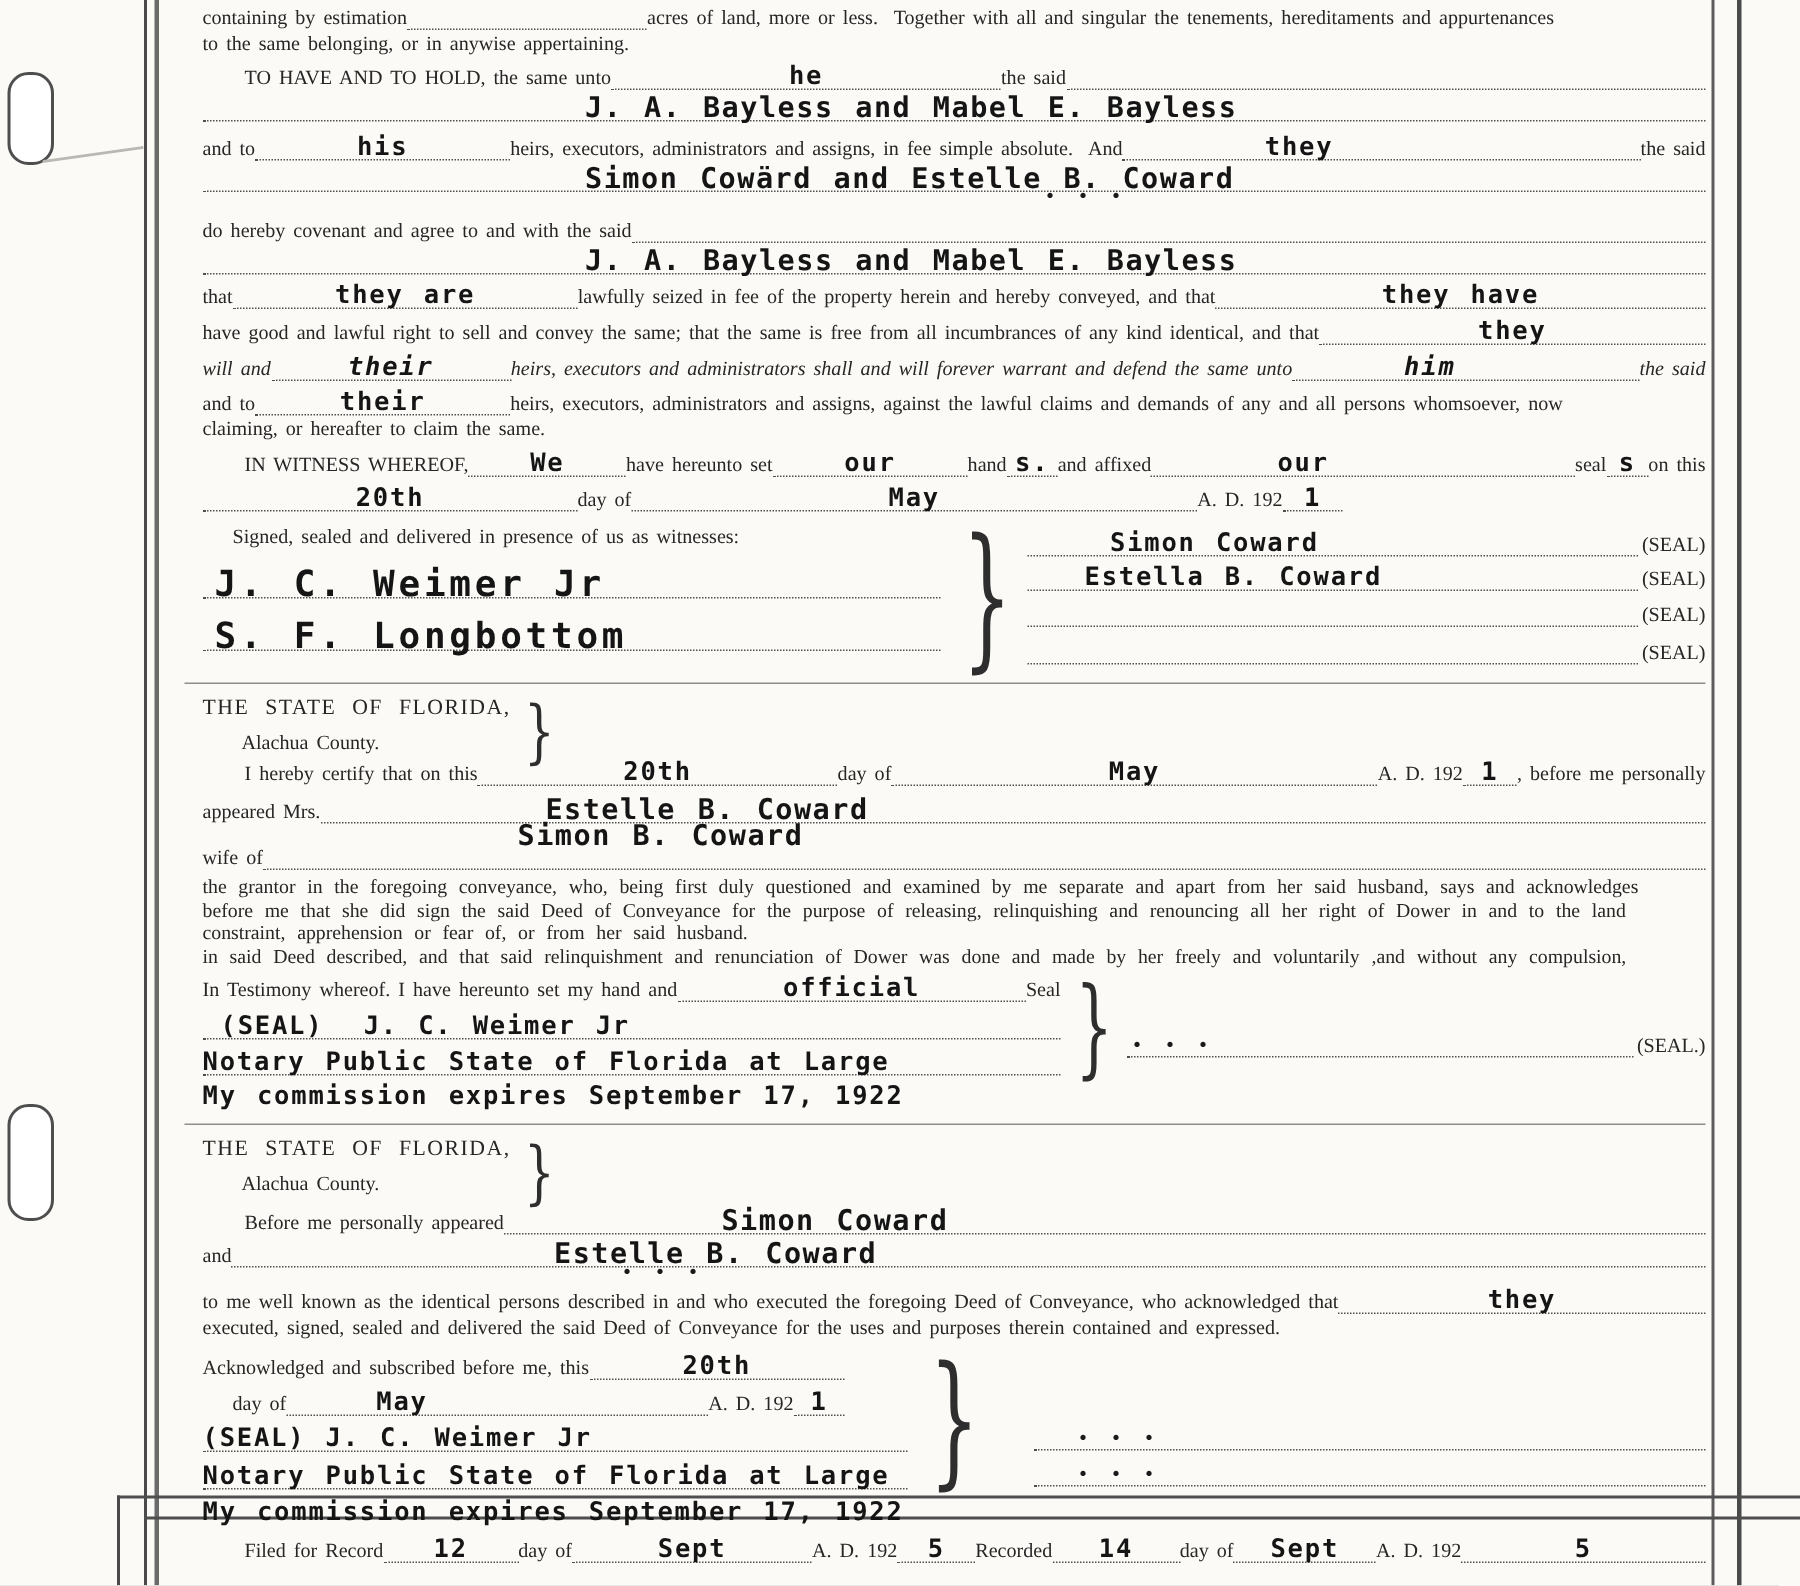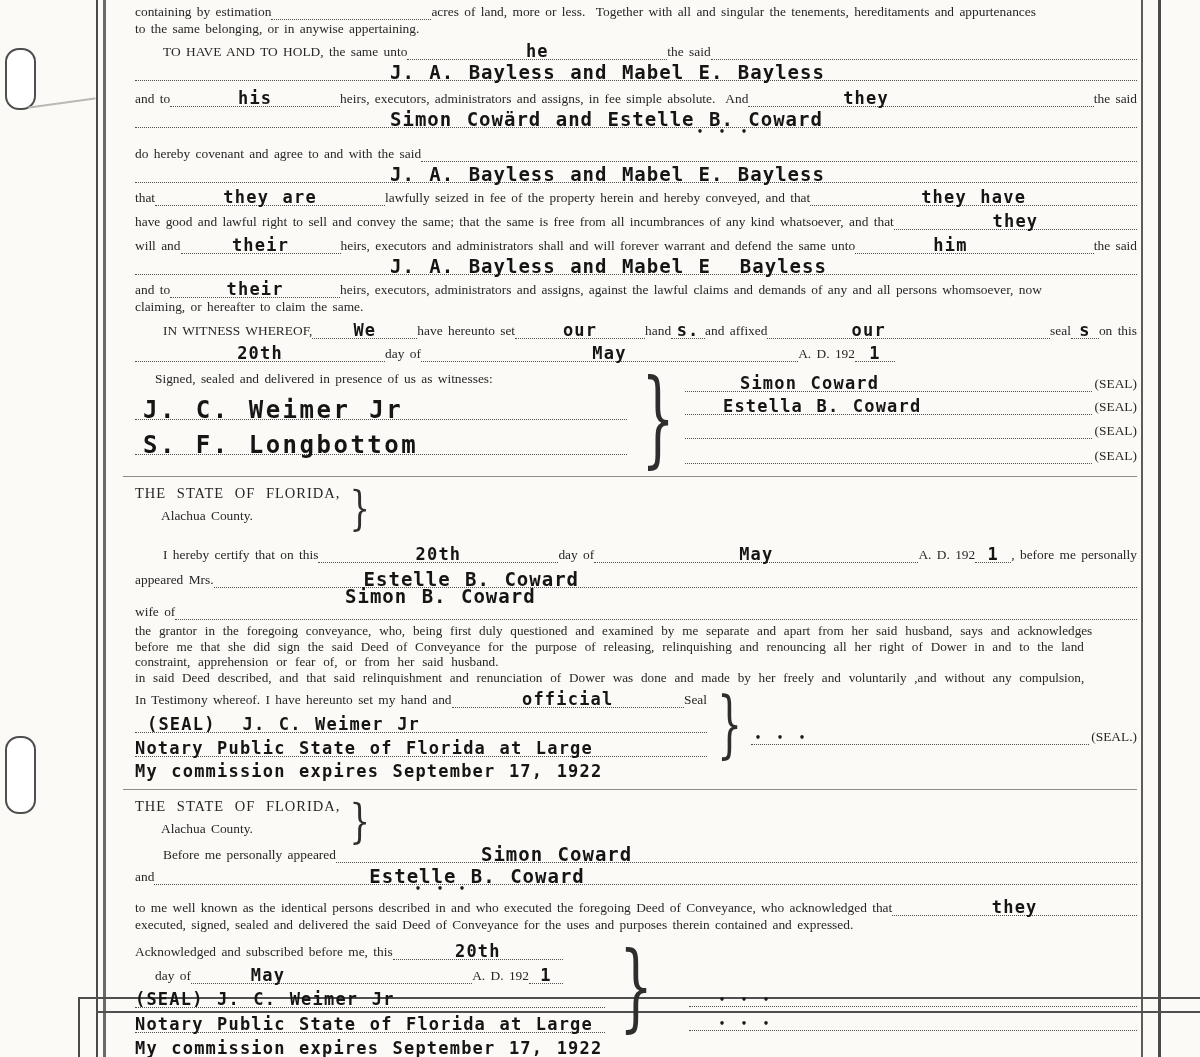--- a/index.html
+++ b/index.html
@@ -103,38 +103,35 @@
       <span class="t">that</span>
       <div class="bl" style="width:230px;">
         <span class="mono">they are</span>
       </div>
       <span class="t">lawfully seized in fee of the property herein and hereby conveyed, and that</span>
       <div class="bl grow">
         <span class="mono">they have</span>
       </div>
     </div>
     <div class="frow" style="margin-top:7px;">
-      <span class="t">have good and lawful right to sell and convey the same; that the same is free from all incumbrances of any kind whatsoever, and that</span>
+      <span class="t">have good and lawful right to sell and convey the same; that the same is free from all incumbrances of any kind identical, and that</span>
       <div class="bl grow">
         <span class="mono">they</span>
       </div>
     </div>
-    <div class="frow" style="margin-top:7px;">
+    <div class="frow" style="margin-top:7px;font-style:italic;">
       <span class="t">will and</span>
       <div class="bl" style="width:160px;">
         <span class="mono">their</span>
       </div>
       <span class="t">heirs, executors and administrators shall and will forever warrant and defend the same unto</span>
       <div class="bl grow" style="padding-right:48px;">
         <span class="mono">him</span>
       </div>
       <span class="t">the said</span>
-    </div>
-    <div class="urow" style="height:20px;">
-      <span class="mono mono-lg" style="margin-left:255px;">J. A. Bayless and Mabel E  Bayless</span>
     </div>
     <div class="frow" style="margin-top:6px;">
       <span class="t">and to</span>
       <div class="bl" style="width:170px;">
         <span class="mono">their</span>
       </div>
       <span class="t" style="flex:1 1 auto;">heirs, executors, administrators and assigns, against the lawful claims and demands of any and all persons whomsoever, now</span>
     </div>
     <div class="t">claiming, or hereafter to claim the same.</div>
 
@@ -211,21 +208,21 @@
       </div>
     </div>
 
     <div class="sep" style="margin:10px 0 8px -12px; width:1014px;"></div>
 
     <div style="position:relative;">
       <span class="brace" style="position:absolute; left:210px; top:2px; font-size:46px; line-height:42px; display:inline-block; transform:scaleX(.7);">}</span>
       <div class="t caps">THE STATE OF FLORIDA,</div>
       <div class="t" style="padding-left:26px; margin-top:5px;">Alachua County.</div>
     </div>
-    <div class="frow" style="margin-top:22px;">
+    <div class="frow" style="margin-top:4px;">
       <span class="ind" style="width:28px;"></span>
       <span class="t">I hereby certify that on this</span>
       <div class="bl" style="width:240px;">
         <span class="mono">20th</span>
       </div>
       <span class="t">day of</span>
       <div class="bl grow">
         <span class="mono">May</span>
       </div>
       <span class="t">A. D. 192</span>

